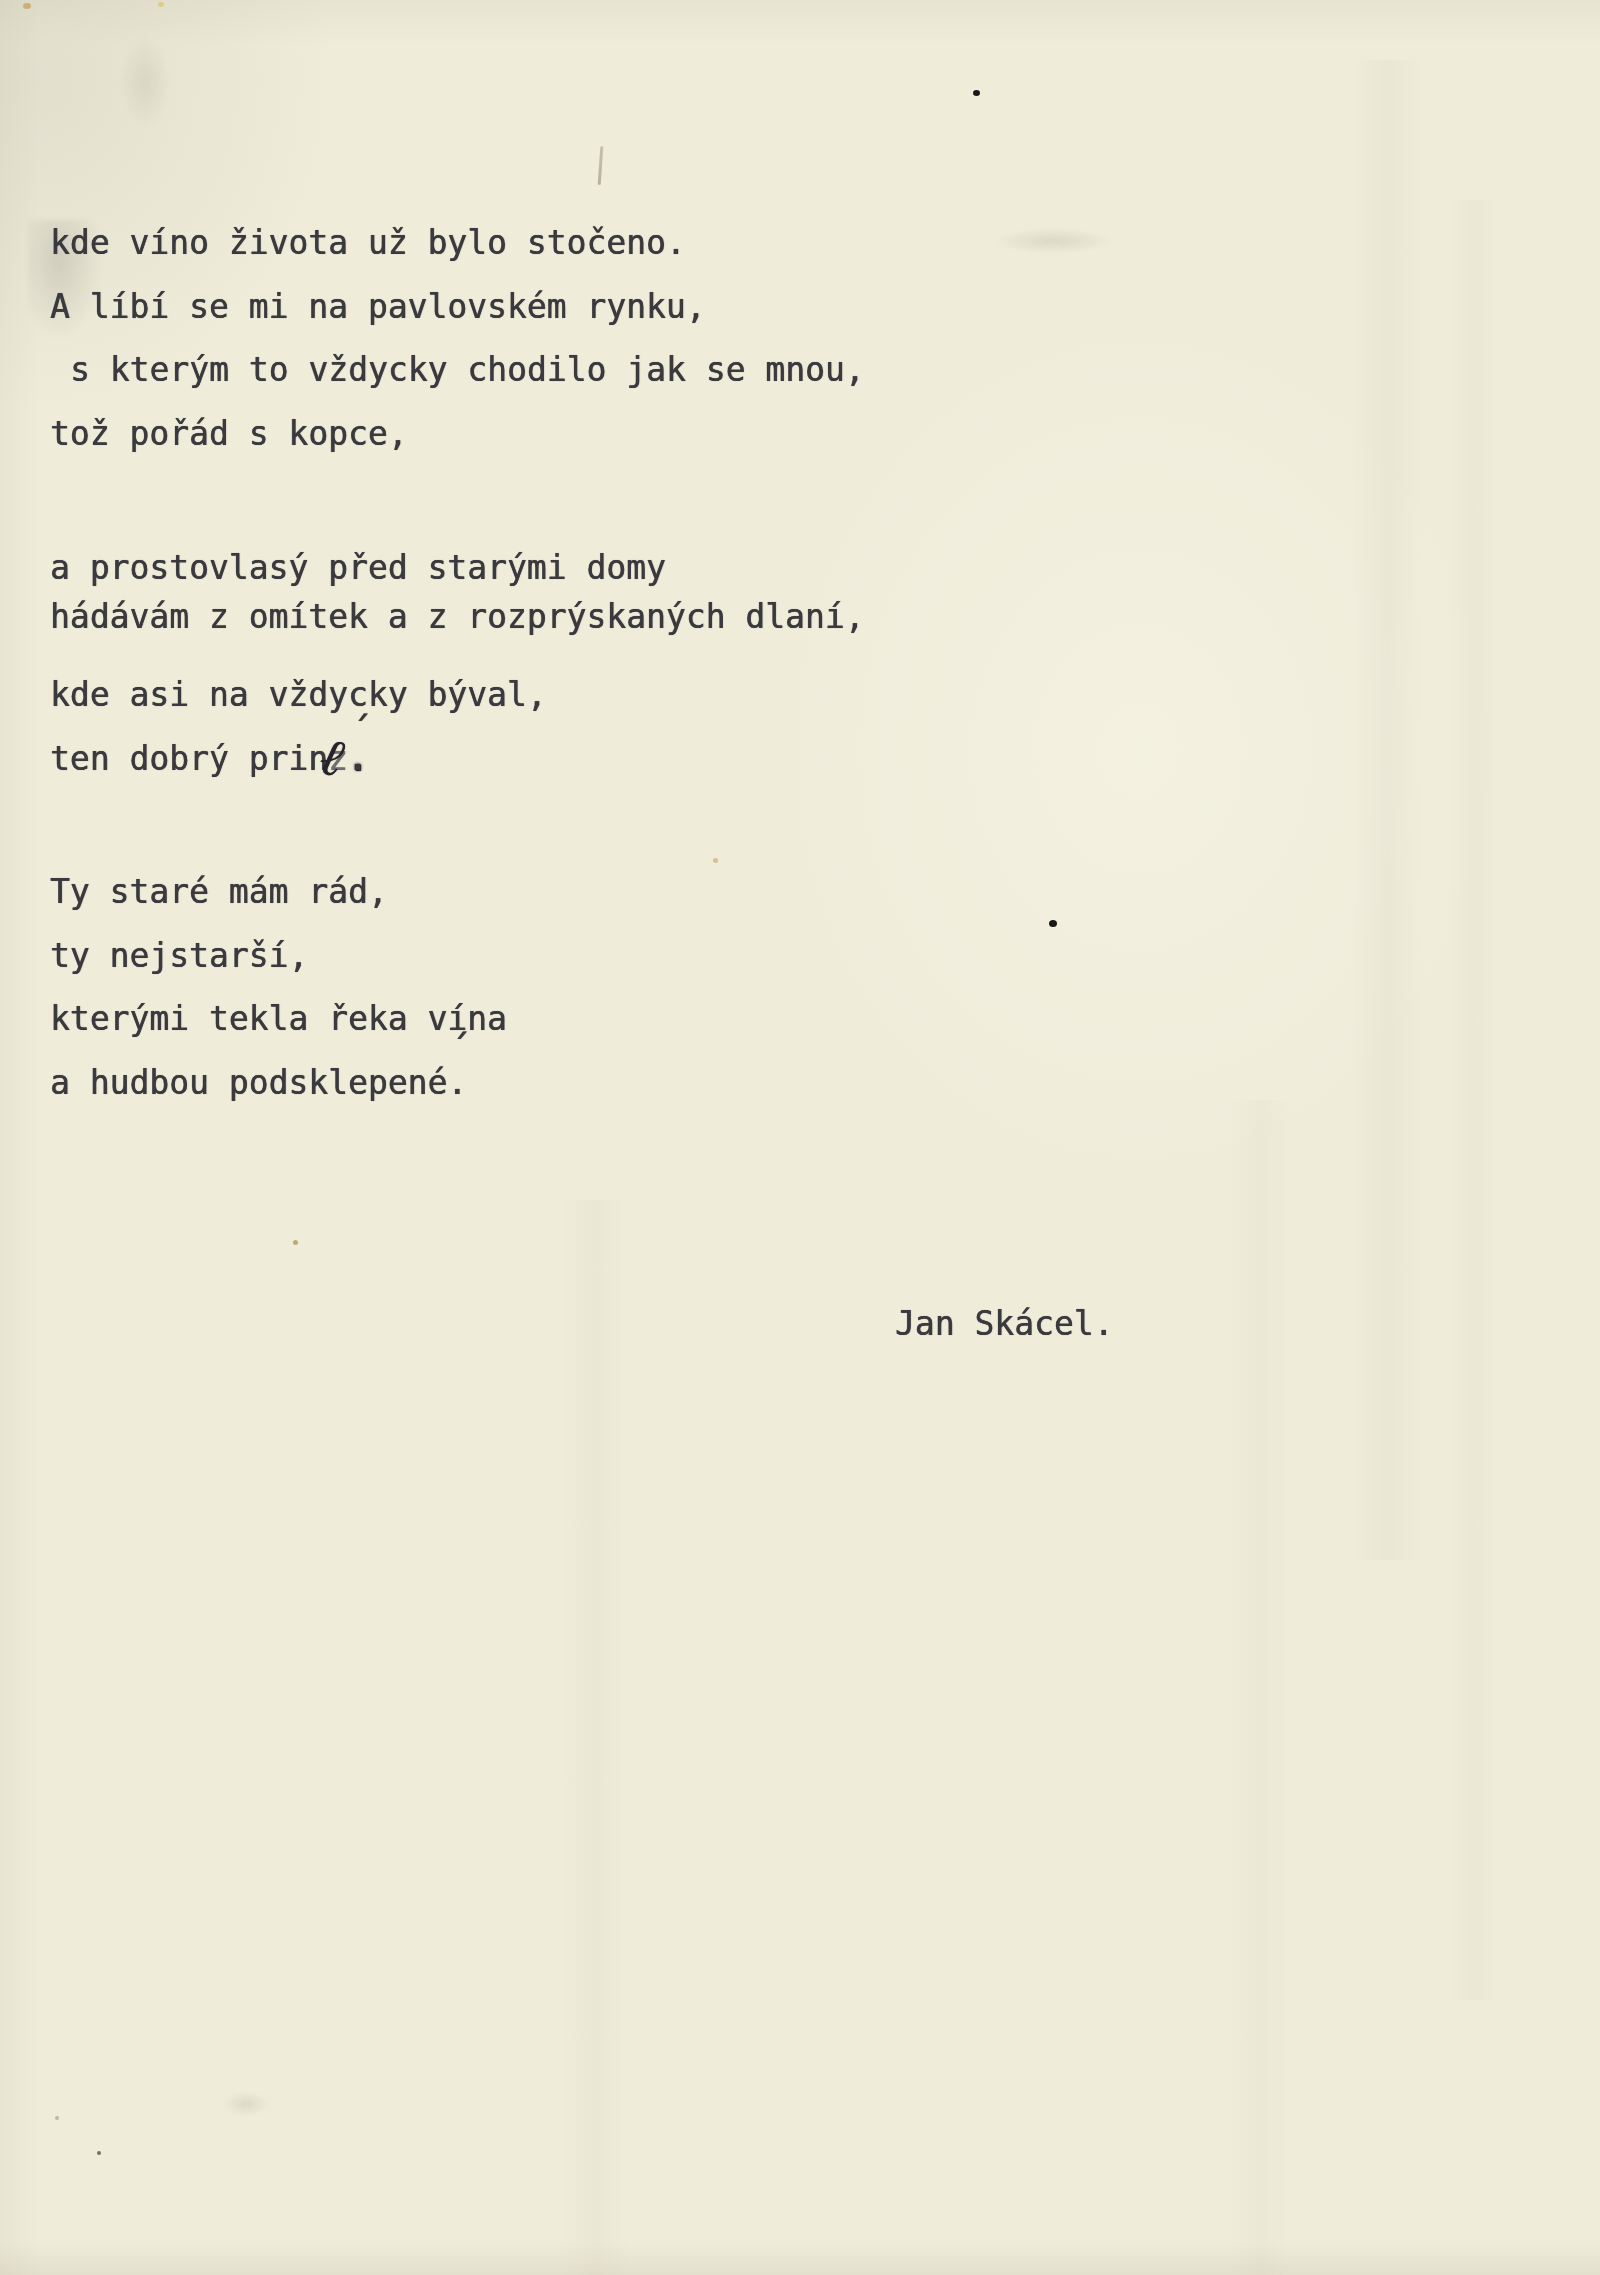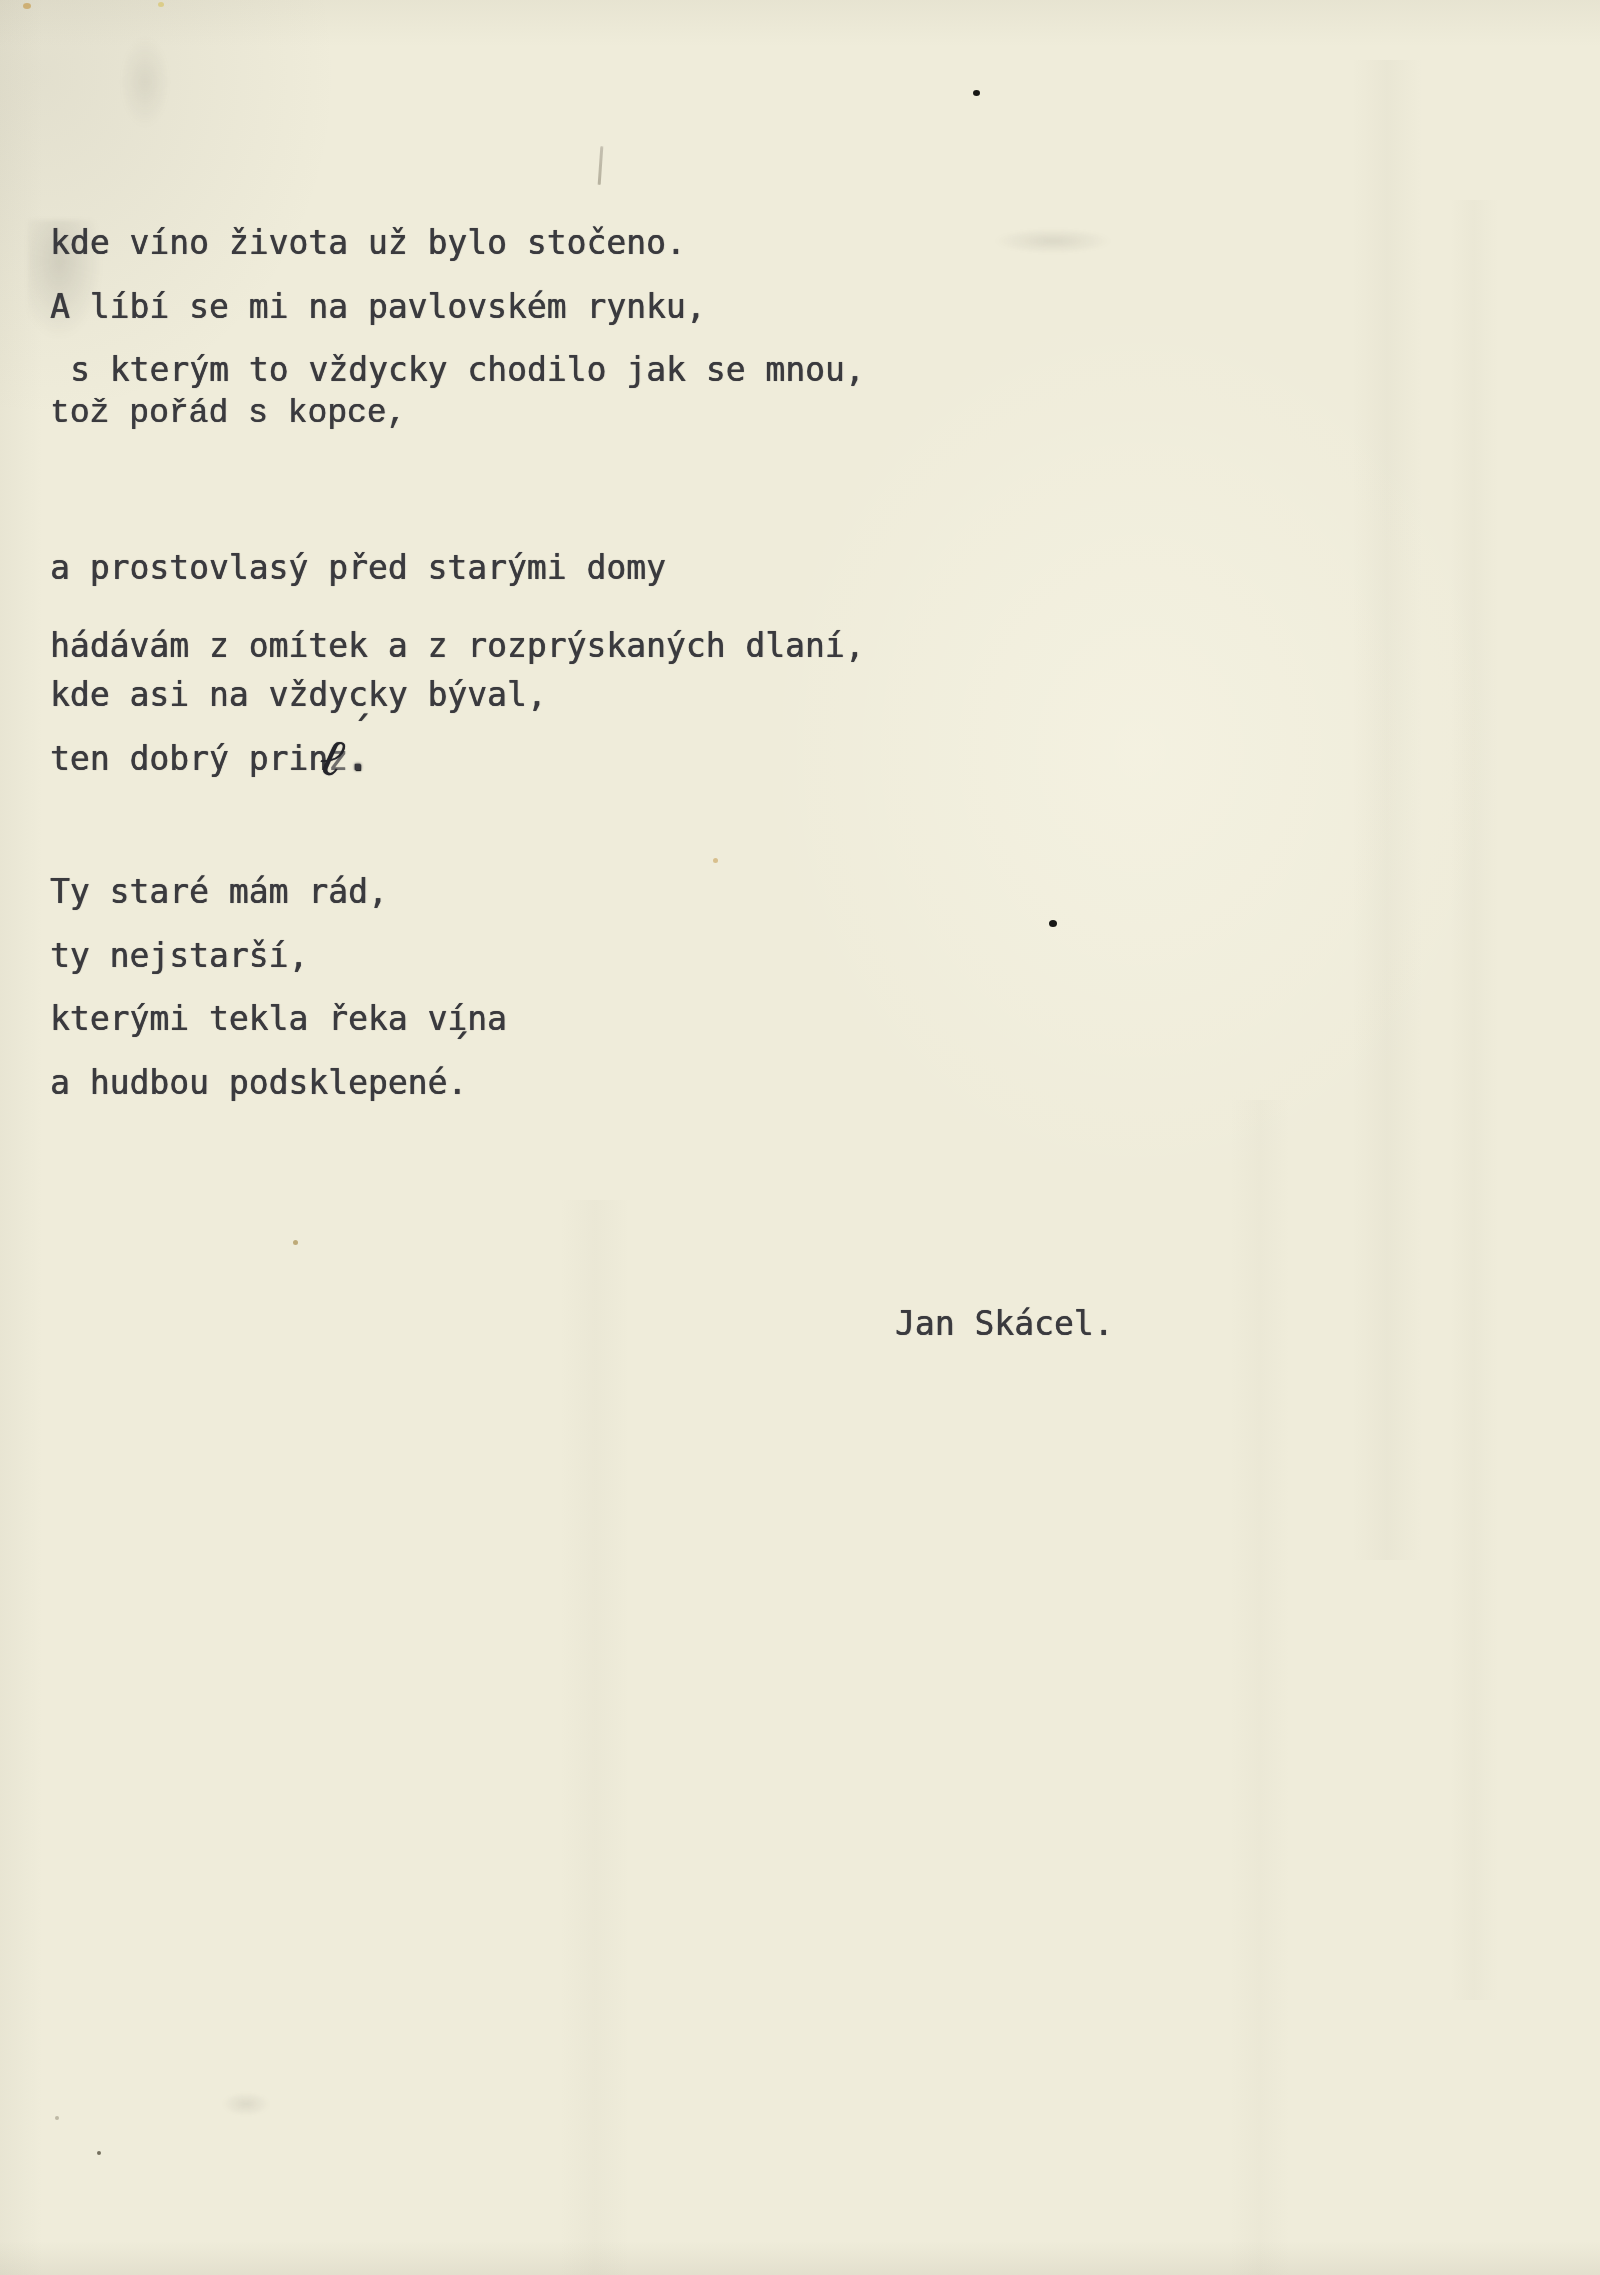--- a/index.html
+++ b/index.html
@@ -71,22 +71,22 @@
     position: absolute;
     left: 50px;
     font-size: 33px;
     line-height: 44px;
     color: #3a3a3e;
     white-space: pre;
     text-shadow: 0.4px 0.4px 0.7px rgba(42,42,48,0.85), -0.3px 0 0.5px rgba(42,42,48,0.45);
     filter: blur(0.3px);
     text-align: center;
   }
-  .t1 { top: 221px; }  .t2 { top: 285px; }  .t3 { top: 348px; margin-left: 20px; }  .t4 { top: 392px; font-family: Liberation Mono, monospace; }
-  .t5 { top: 546px; }  .t6 { top: 624px; }  .t7 { top: 673px; }  .t8 { top: 737px; }
+  .t1 { top: 221px; }  .t2 { top: 285px; }  .t3 { top: 348px; margin-left: 20px; }  .t4 { top: 412px; }
+  .t5 { top: 546px; }  .t6 { top: 595px; }  .t7 { top: 673px; }  .t8 { top: 737px; }
   .t9 { top: 870px; }  .t10 { top: 934px; } .t11 { top: 997px; } .t12 { top: 1061px; }
   .t-sig { top: 1255px; left: 895px; margin-top: 47px; }
 
   .overz { position: relative; display: inline-block; }
   .typed-z { opacity: .7; }
   .pen-loop {
     position: absolute; left: -7px; top: -6px;
     font-family: "DejaVu Serif", serif; font-style: italic;
     font-size: 52px; line-height: 1; color: #24242a;
     transform: rotate(14deg);

